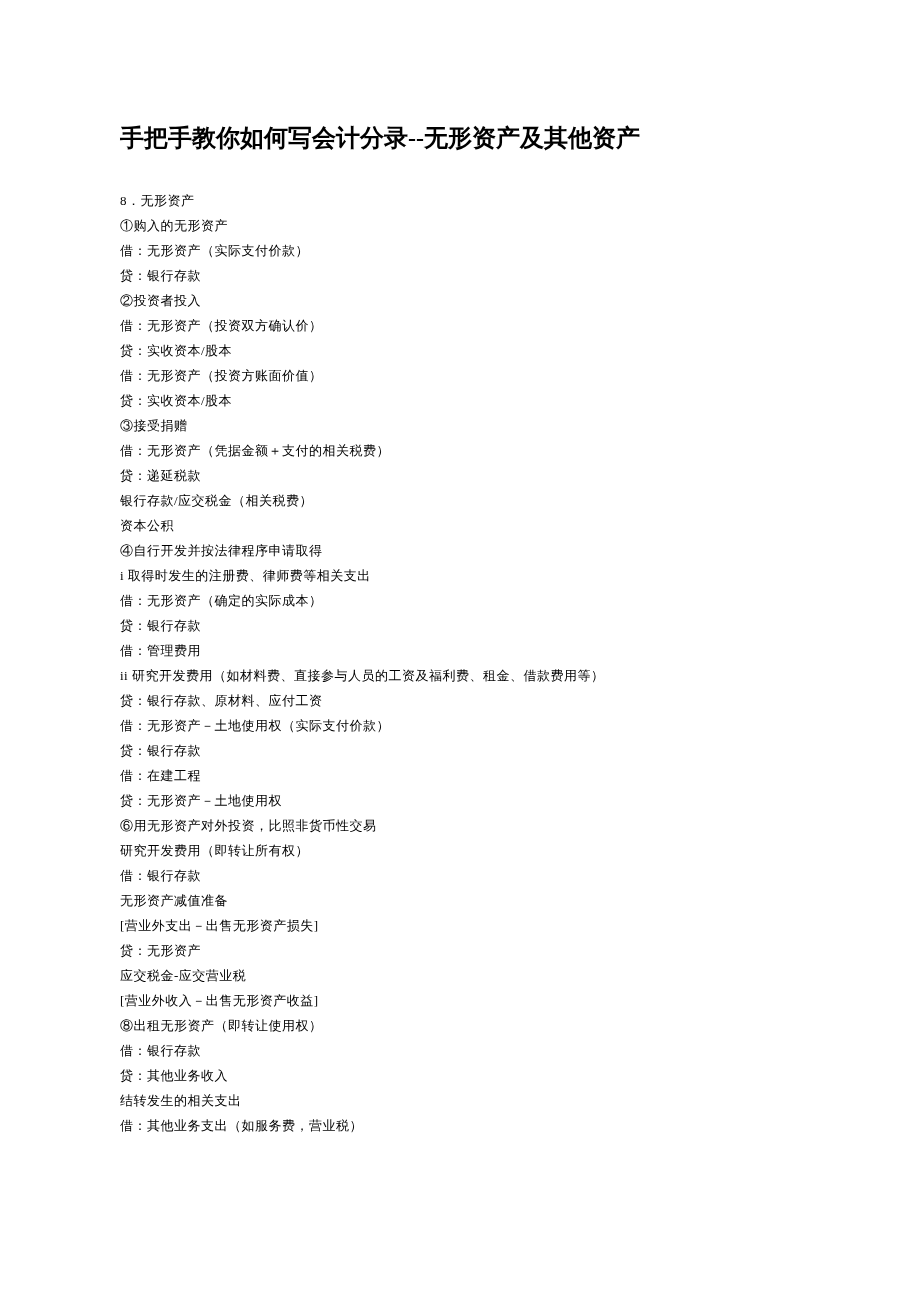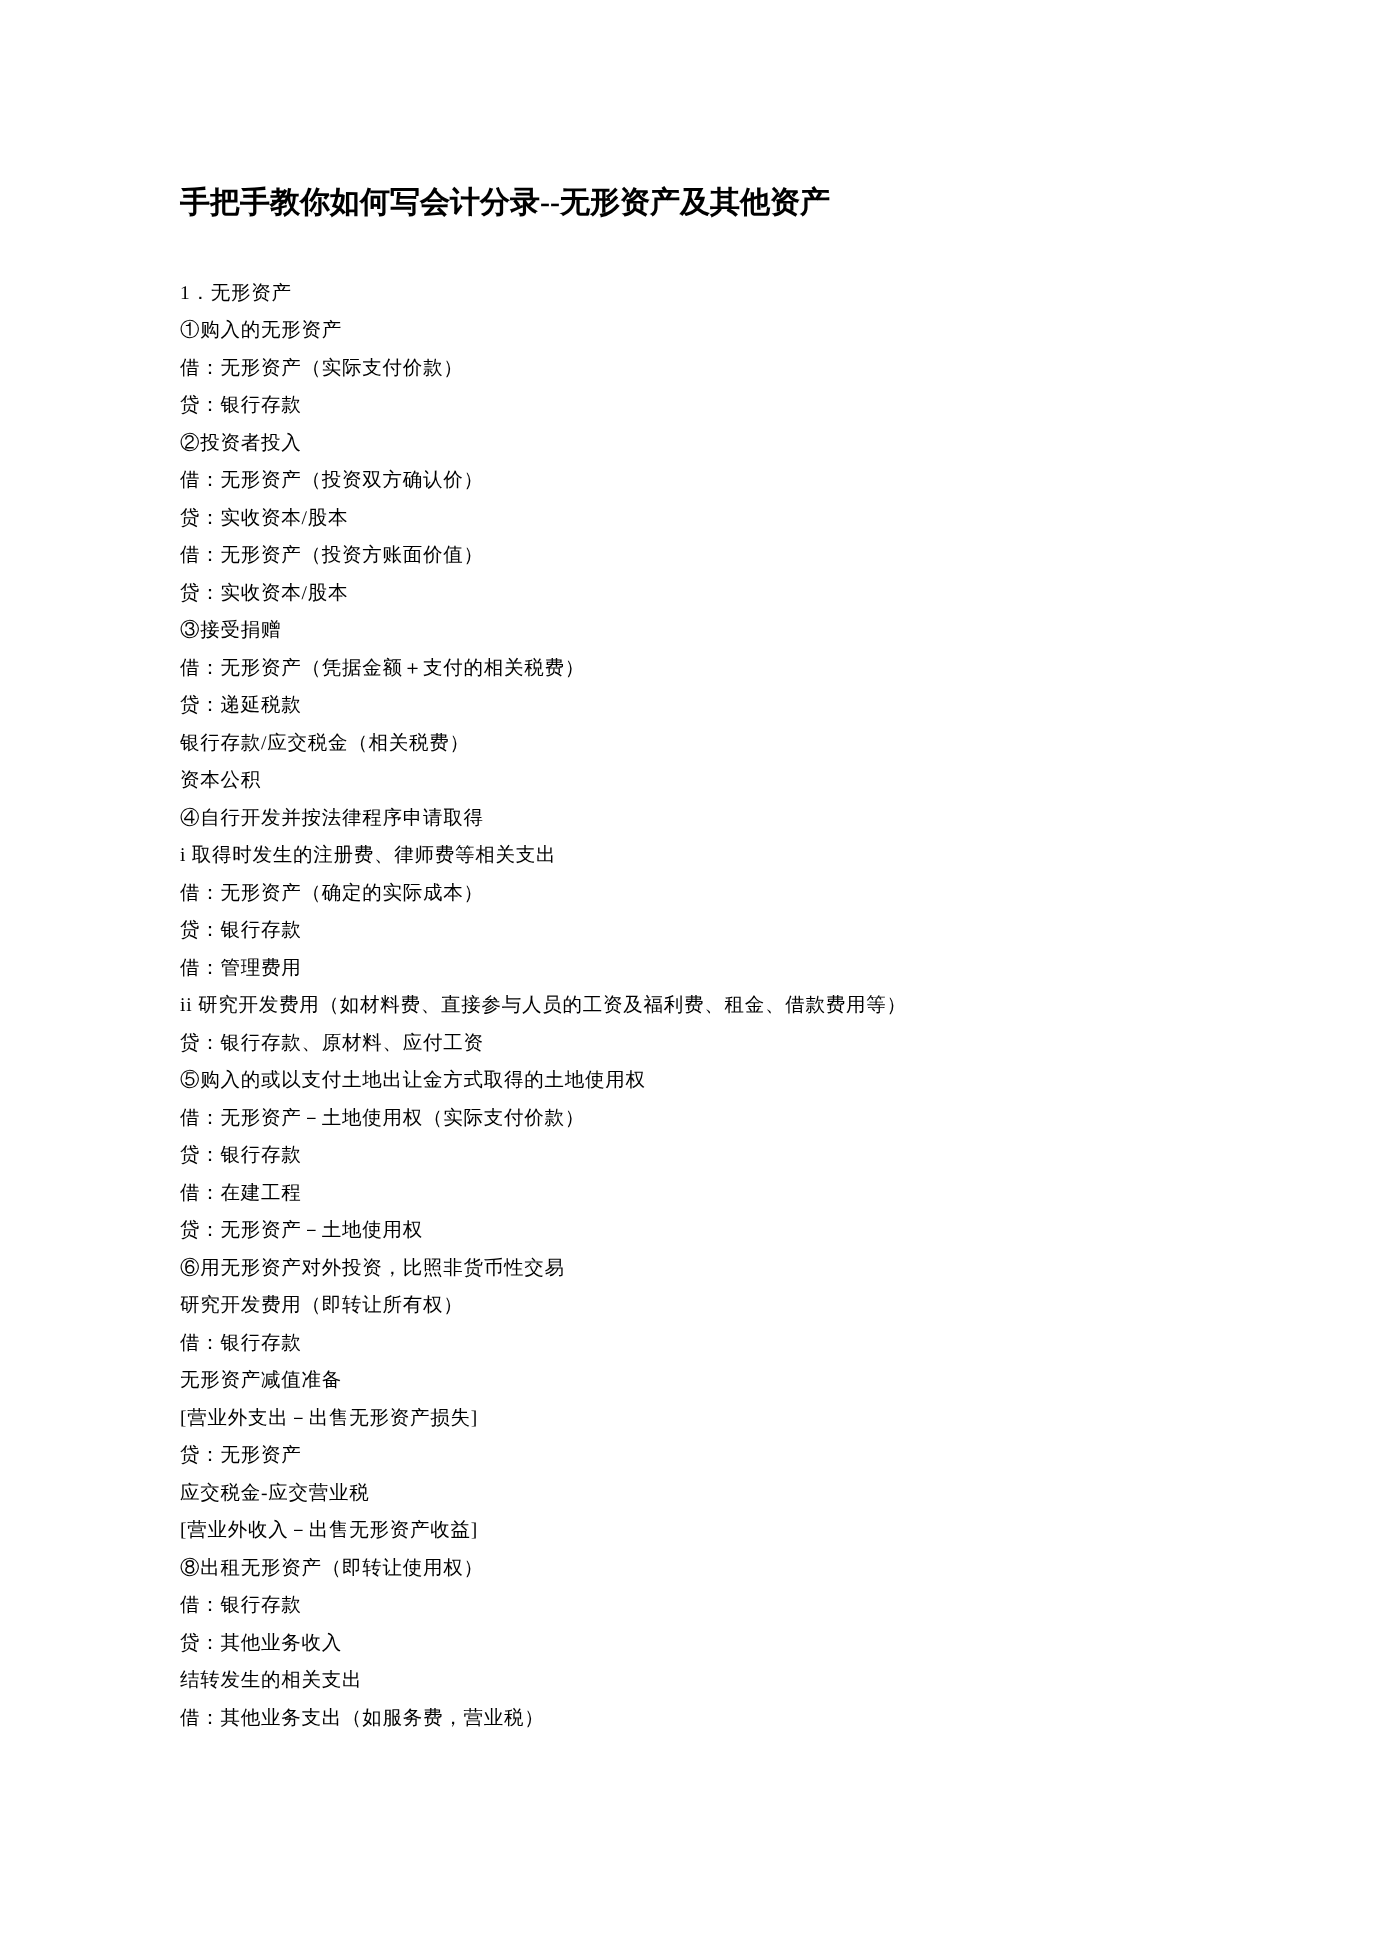--- a/index.html
+++ b/index.html
@@ -8,61 +8,60 @@
       box-sizing: border-box;
     }
     body {
       width: 920px;
       height: 1302px;
       background: #ffffff;
       font-family: "SimSun", "宋体", serif;
       padding: 120px 120px 50px 120px;
     }
     .title {
-      font-size: 20px;
+      font-size: 24px;
       font-weight: bold;
       color: #000000;
       margin-bottom: 32px;
       line-height: 1.5;
     }
     .line {
       font-size: 13px;
       color: #000000;
       line-height: 25px;
       letter-spacing: 0.5px;
     }
   </style>
 </head>
 <body>
 
 <div class="title">手把手教你如何写会计分录--无形资产及其他资产</div>
 
 <div>
-  <div class="line">1．无形资产</div>
+  <div class="line">8．无形资产</div>
   <div class="line">①购入的无形资产</div>
   <div class="line">借：无形资产（实际支付价款）</div>
   <div class="line">贷：银行存款</div>
   <div class="line">②投资者投入</div>
   <div class="line">借：无形资产（投资双方确认价）</div>
   <div class="line">贷：实收资本/股本</div>
   <div class="line">借：无形资产（投资方账面价值）</div>
   <div class="line">贷：实收资本/股本</div>
   <div class="line">③接受捐赠</div>
   <div class="line">借：无形资产（凭据金额＋支付的相关税费）</div>
   <div class="line">贷：递延税款</div>
   <div class="line">银行存款/应交税金（相关税费）</div>
   <div class="line">资本公积</div>
   <div class="line">④自行开发并按法律程序申请取得</div>
   <div class="line">i 取得时发生的注册费、律师费等相关支出</div>
   <div class="line">借：无形资产（确定的实际成本）</div>
   <div class="line">贷：银行存款</div>
   <div class="line">借：管理费用</div>
   <div class="line">ii 研究开发费用（如材料费、直接参与人员的工资及福利费、租金、借款费用等）</div>
   <div class="line">贷：银行存款、原材料、应付工资</div>
-  <div class="line">⑤购入的或以支付土地出让金方式取得的土地使用权</div>
   <div class="line">借：无形资产－土地使用权（实际支付价款）</div>
   <div class="line">贷：银行存款</div>
   <div class="line">借：在建工程</div>
   <div class="line">贷：无形资产－土地使用权</div>
   <div class="line">⑥用无形资产对外投资，比照非货币性交易</div>
   <div class="line">研究开发费用（即转让所有权）</div>
   <div class="line">借：银行存款</div>
   <div class="line">无形资产减值准备</div>
   <div class="line">[营业外支出－出售无形资产损失]</div>
   <div class="line">贷：无形资产</div>

